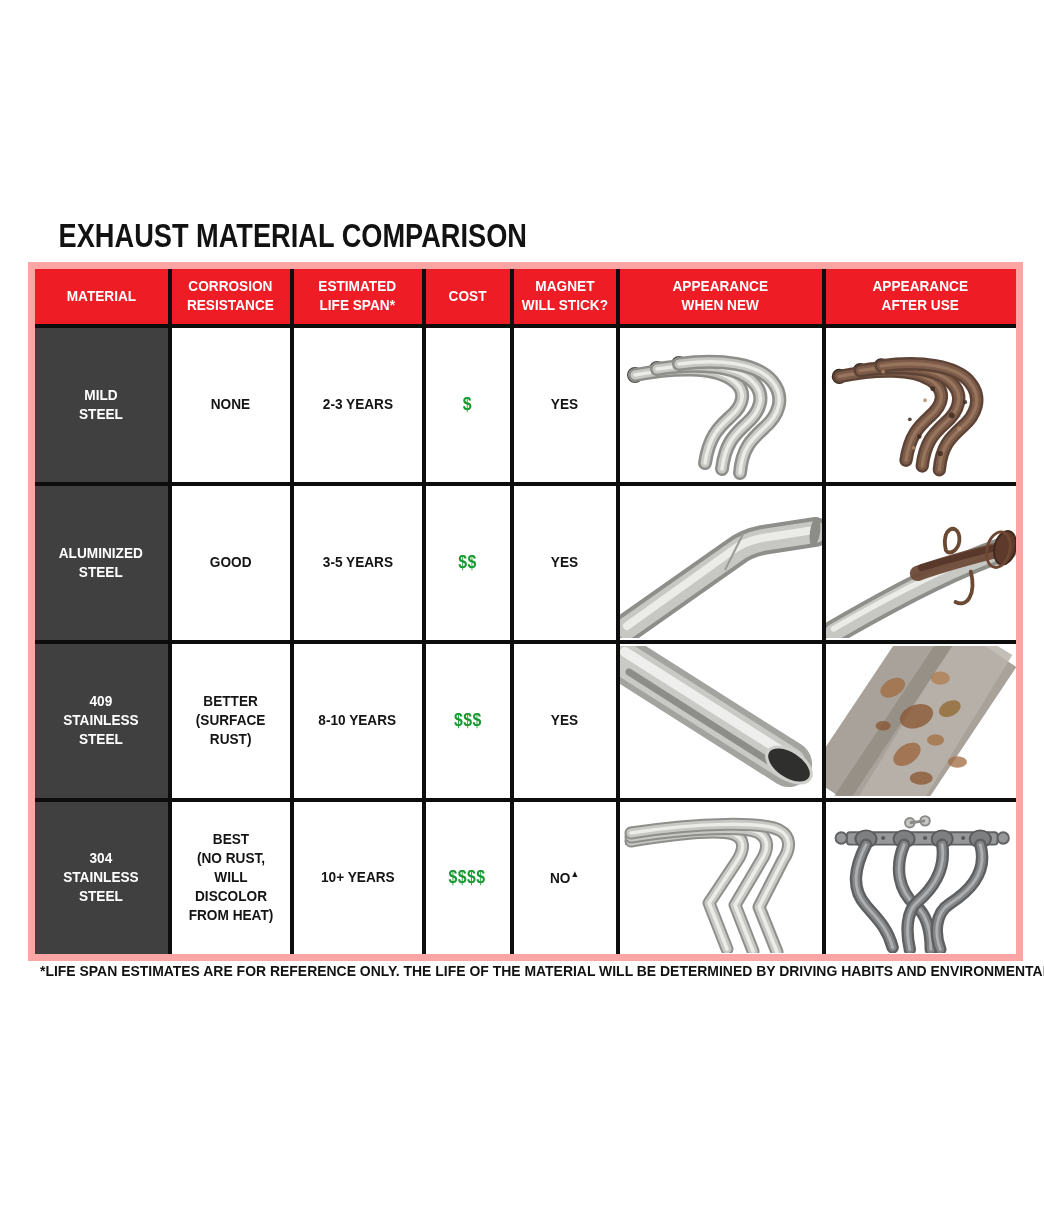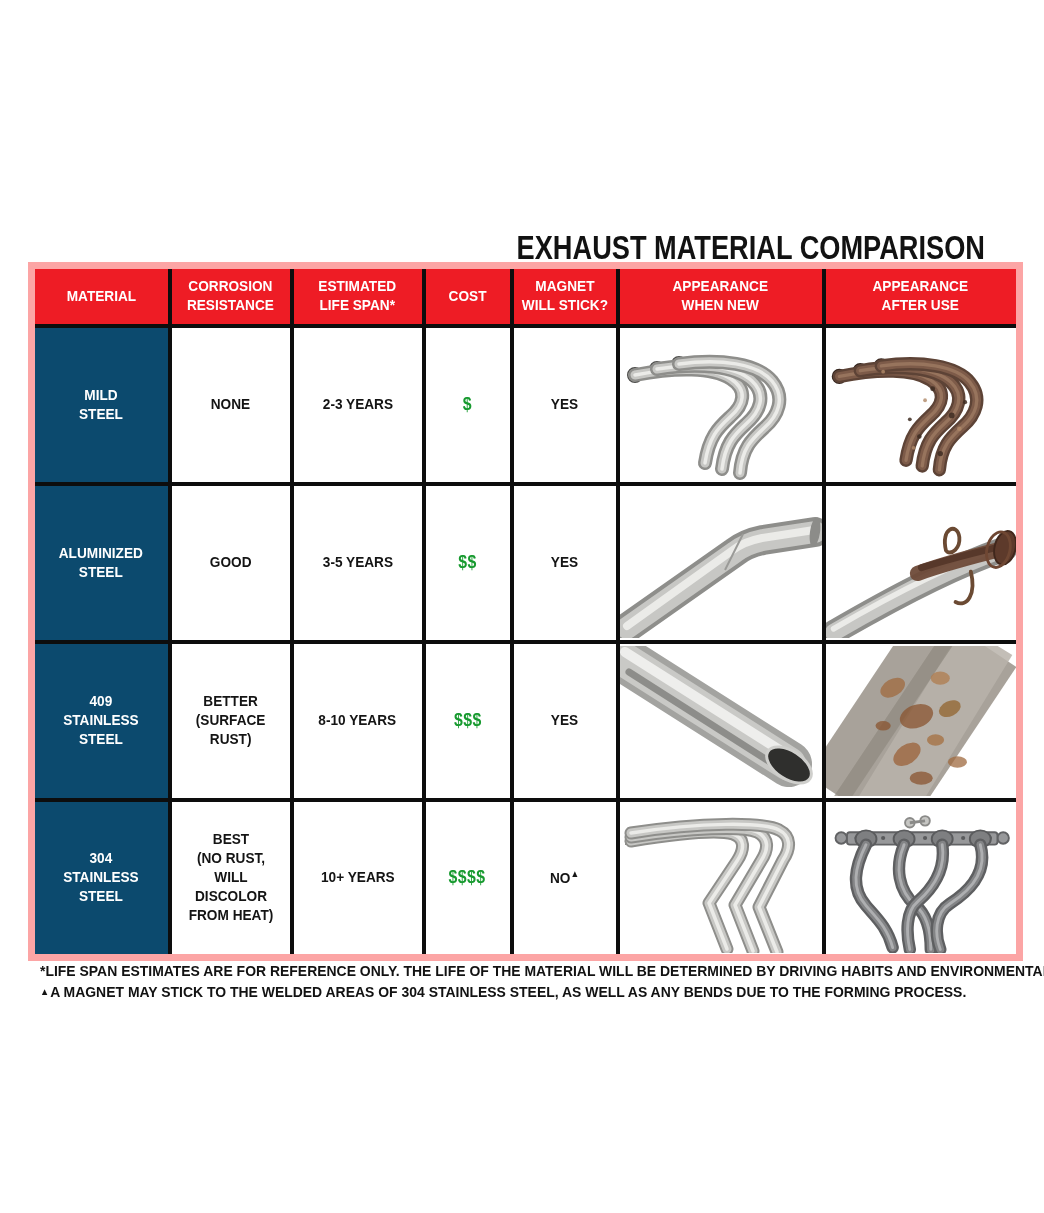--- a/index.html
+++ b/index.html
@@ -1,32 +1,32 @@
 <!DOCTYPE html>
 <html><head>
 <meta charset="utf-8">
 <style>
   html,body{margin:0;padding:0;background:#ffffff;}
   .page{position:relative;width:1044px;height:1213px;background:#ffffff;
         font-family:"Liberation Sans",sans-serif;overflow:hidden;}
 
   
-  .title-wrap{position:absolute;top:228px;left:0;width:100%;text-align:right;}
+  .title-wrap{position:absolute;top:216px;left:0;width:100%;text-align:left;}
   .title-text{display:inline-block;font-size:34px;font-weight:700;color:#121212;
               transform:scaleX(0.8);transform-origin:center;white-space:nowrap;}
 
   
   table.cmp{position:absolute;left:28px;top:262px;width:988px;
             border-collapse:collapse;table-layout:fixed;border:7px solid #fca5a5;}
   .cmp th,.cmp td{border:4px solid #0d0d0d;text-align:center;vertical-align:middle;padding:0;}
   .hrow{height:60px;}
   .hcell{background:#ee1c25;}
   .hcell .cond{color:#ffffff;}
   .drow{height:158px;}
-  .mcell{background:#0c4a6e;}
+  .mcell{background:#404040;}
   .mcell .cond{color:#ffffff;}
   .dcell{background:#ffffff;}
   .cond{display:inline-block;transform:scaleX(0.88);transform-origin:center;
         white-space:pre-line;line-height:1.22;font-weight:700;font-size:15.5px;color:#141414;}
   td.cost .cond{color:#179a2f;font-size:18px;letter-spacing:0.5px;}
   .sup{font-size:10px;vertical-align:super;}
   .pcell{background:#ffffff;padding:2px;}
   .photo{display:block;width:100%;height:150px;}
 
   
@@ -272,18 +272,15 @@
         </td>
       </tr>
 
     </tbody>
   </table>
 
   <div class="footnotes">
     <div class="fn">
       <span class="fn-line"><span class="mark-star">*</span><span>LIFE SPAN ESTIMATES ARE FOR REFERENCE ONLY. THE LIFE OF THE MATERIAL WILL BE DETERMINED BY DRIVING HABITS AND ENVIRONMENTAL FACTORS.</span></span>
     </div>
-    <div class="fn">
-      <span class="fn-line"><span class="mark-tri">▲</span><span>A MAGNET MAY STICK TO THE WELDED AREAS OF 304 STAINLESS STEEL, AS WELL AS ANY BENDS DUE TO THE FORMING PROCESS.</span></span>
-    </div>
   </div>
 
 </div>
 
 </body></html>

